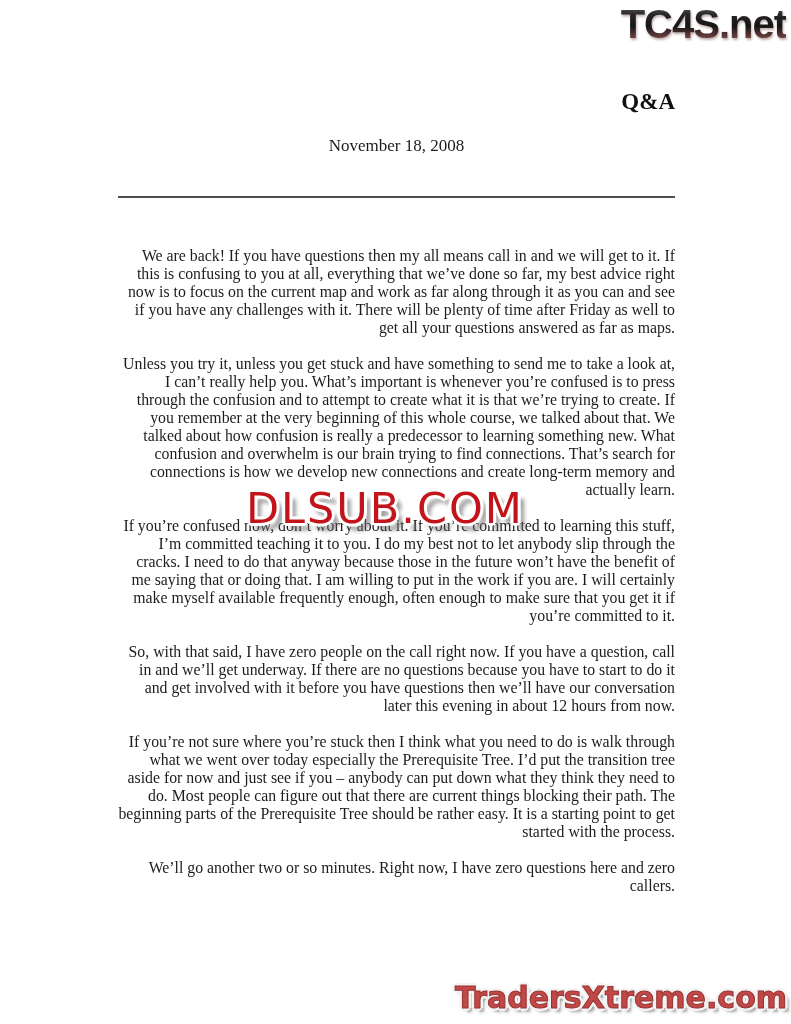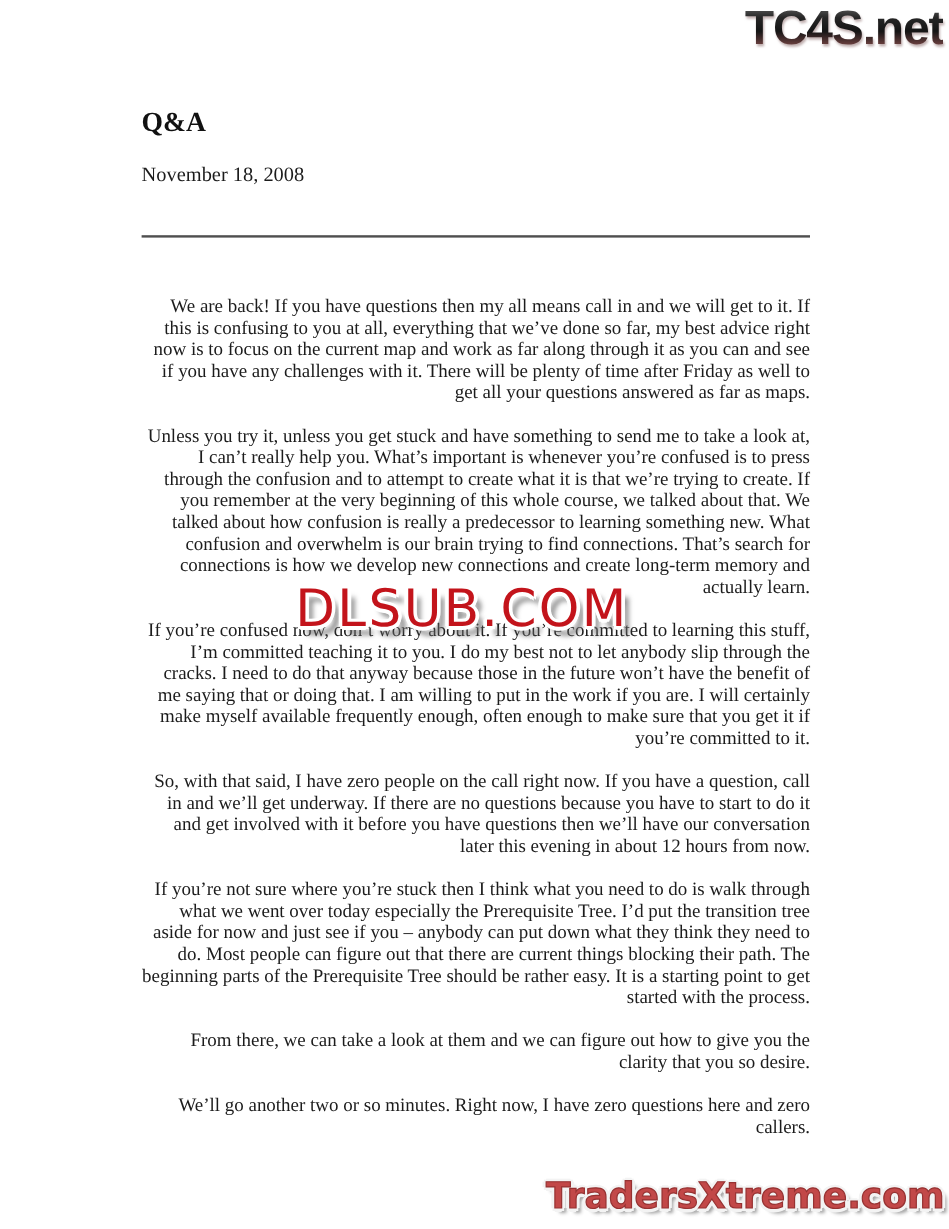--- a/index.html
+++ b/index.html
@@ -33,30 +33,30 @@
 
   .content {
     position: absolute;
     left: 118px;
     top: 0;
     width: 557px;
   }
 
   .doc-title {
     margin: 88px 0 0 0;
-    text-align: left;
+    text-align: right;
     font-size: 23px;
     font-weight: bold;
     line-height: 27px;
     color: #111;
   }
 
   .doc-date {
     margin-top: 21px;
-    text-align: left;
+    text-align: center;
     font-size: 17px;
     line-height: 19px;
   }
 
   .rule {
     margin-top: 41px;
     border-bottom: 2px solid #4f4f4f;
     height: 0;
   }
 
@@ -122,21 +122,20 @@
 
     <div class="doc-date">November 18, 2008</div>
 
     <div class="rule"></div>
 
     <p class="first">We are back! If you have questions then my all means call in and we will get to it. If this is confusing to you at all, everything that we’ve done so far, my best advice right now is to focus on the current map and work as far along through it as you can and see if you have any challenges with it. There will be plenty of time after Friday as well to get all your questions answered as far as maps.</p>
     <p>Unless you try it, unless you get stuck and have something to send me to take a look at, I can’t really help you. What’s important is whenever you’re confused is to press through the confusion and to attempt to create what it is that we’re trying to create. If you remember at the very beginning of this whole course, we talked about that. We talked about how confusion is really a predecessor to learning something new. What confusion and overwhelm is our brain trying to find connections. That’s search for connections is how we develop new connections and create long-term memory and actually learn.</p>
     <p>If you’re confused now, don’t worry about it. If you’re committed to learning this stuff, I’m committed teaching it to you. I do my best not to let anybody slip through the cracks. I need to do that anyway because those in the future won’t have the benefit of me saying that or doing that. I am willing to put in the work if you are. I will certainly make myself available frequently enough, often enough to make sure that you get it if you’re committed to it.</p>
     <p>So, with that said, I have zero people on the call right now. If you have a question, call in and we’ll get underway. If there are no questions because you have to start to do it and get involved with it before you have questions then we’ll have our conversation later this evening in about 12 hours from now.</p>
     <p>If you’re not sure where you’re stuck then I think what you need to do is walk through what we went over today especially the Prerequisite Tree. I’d put the transition tree aside for now and just see if you – anybody can put down what they think they need to do. Most people can figure out that there are current things blocking their path. The beginning parts of the Prerequisite Tree should be rather easy. It is a starting point to get started with the process.</p>
-    <p>From there, we can take a look at them and we can figure out how to give you the clarity that you so desire.</p>
     <p>We’ll go another two or so minutes. Right now, I have zero questions here and zero callers.</p>
   </div>
 
   <div class="watermark">DLSUB.COM</div>
 
   <div class="tx-logo">TradersXtreme.com</div>
 
 </div>
 
 </body></html>

